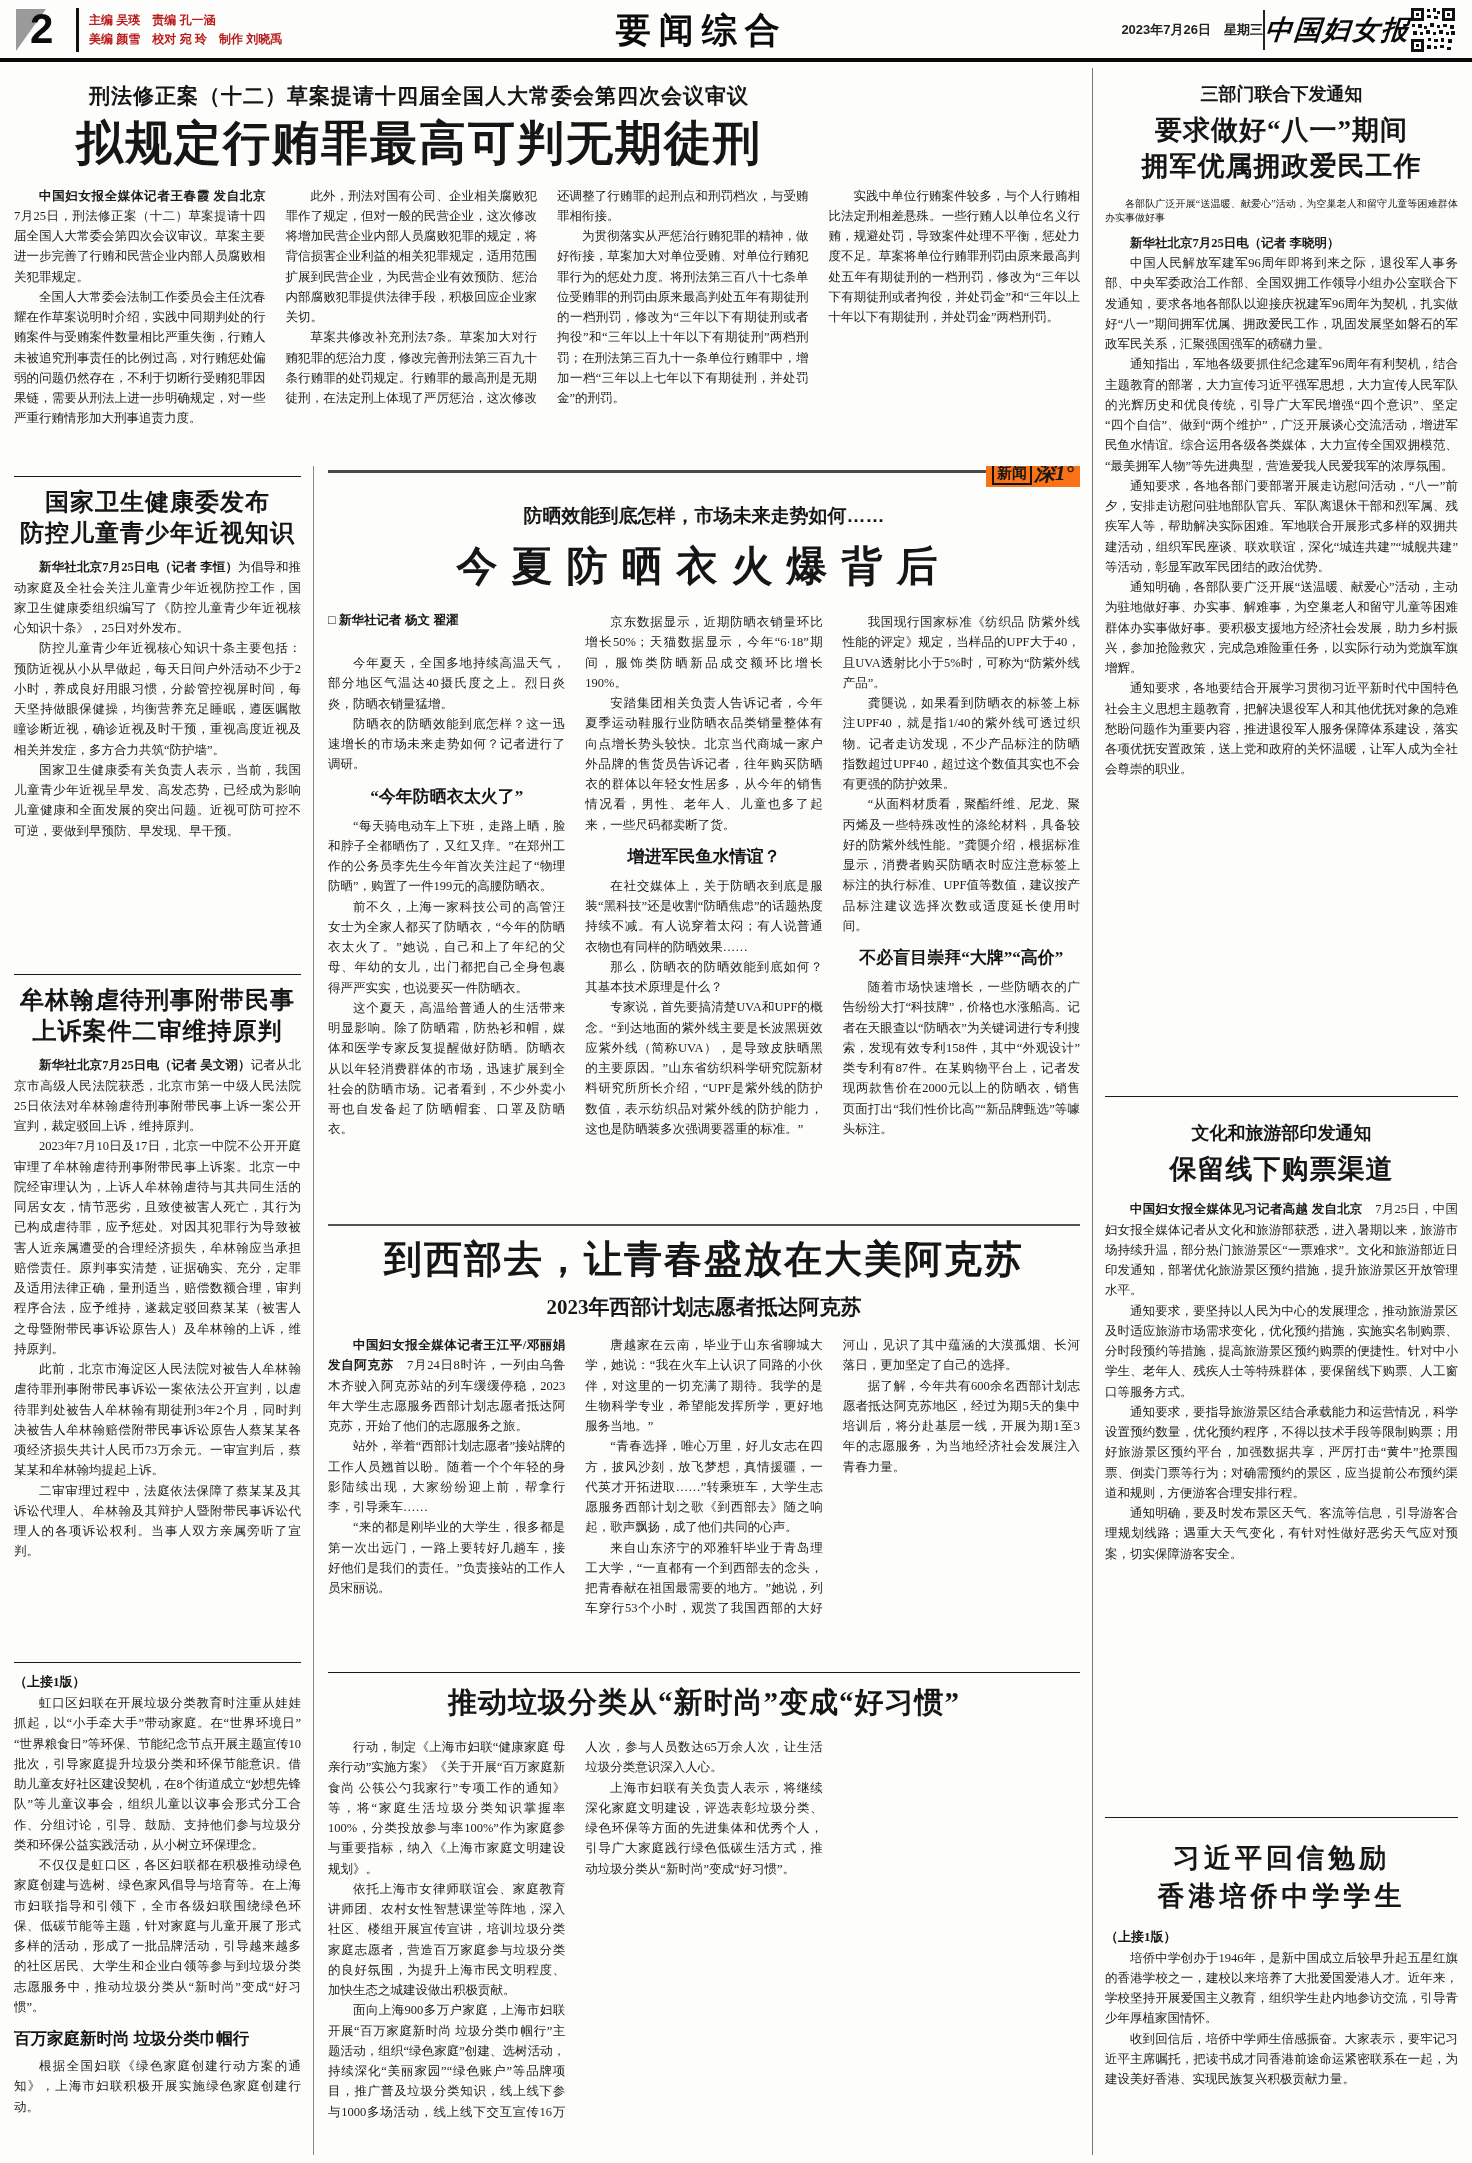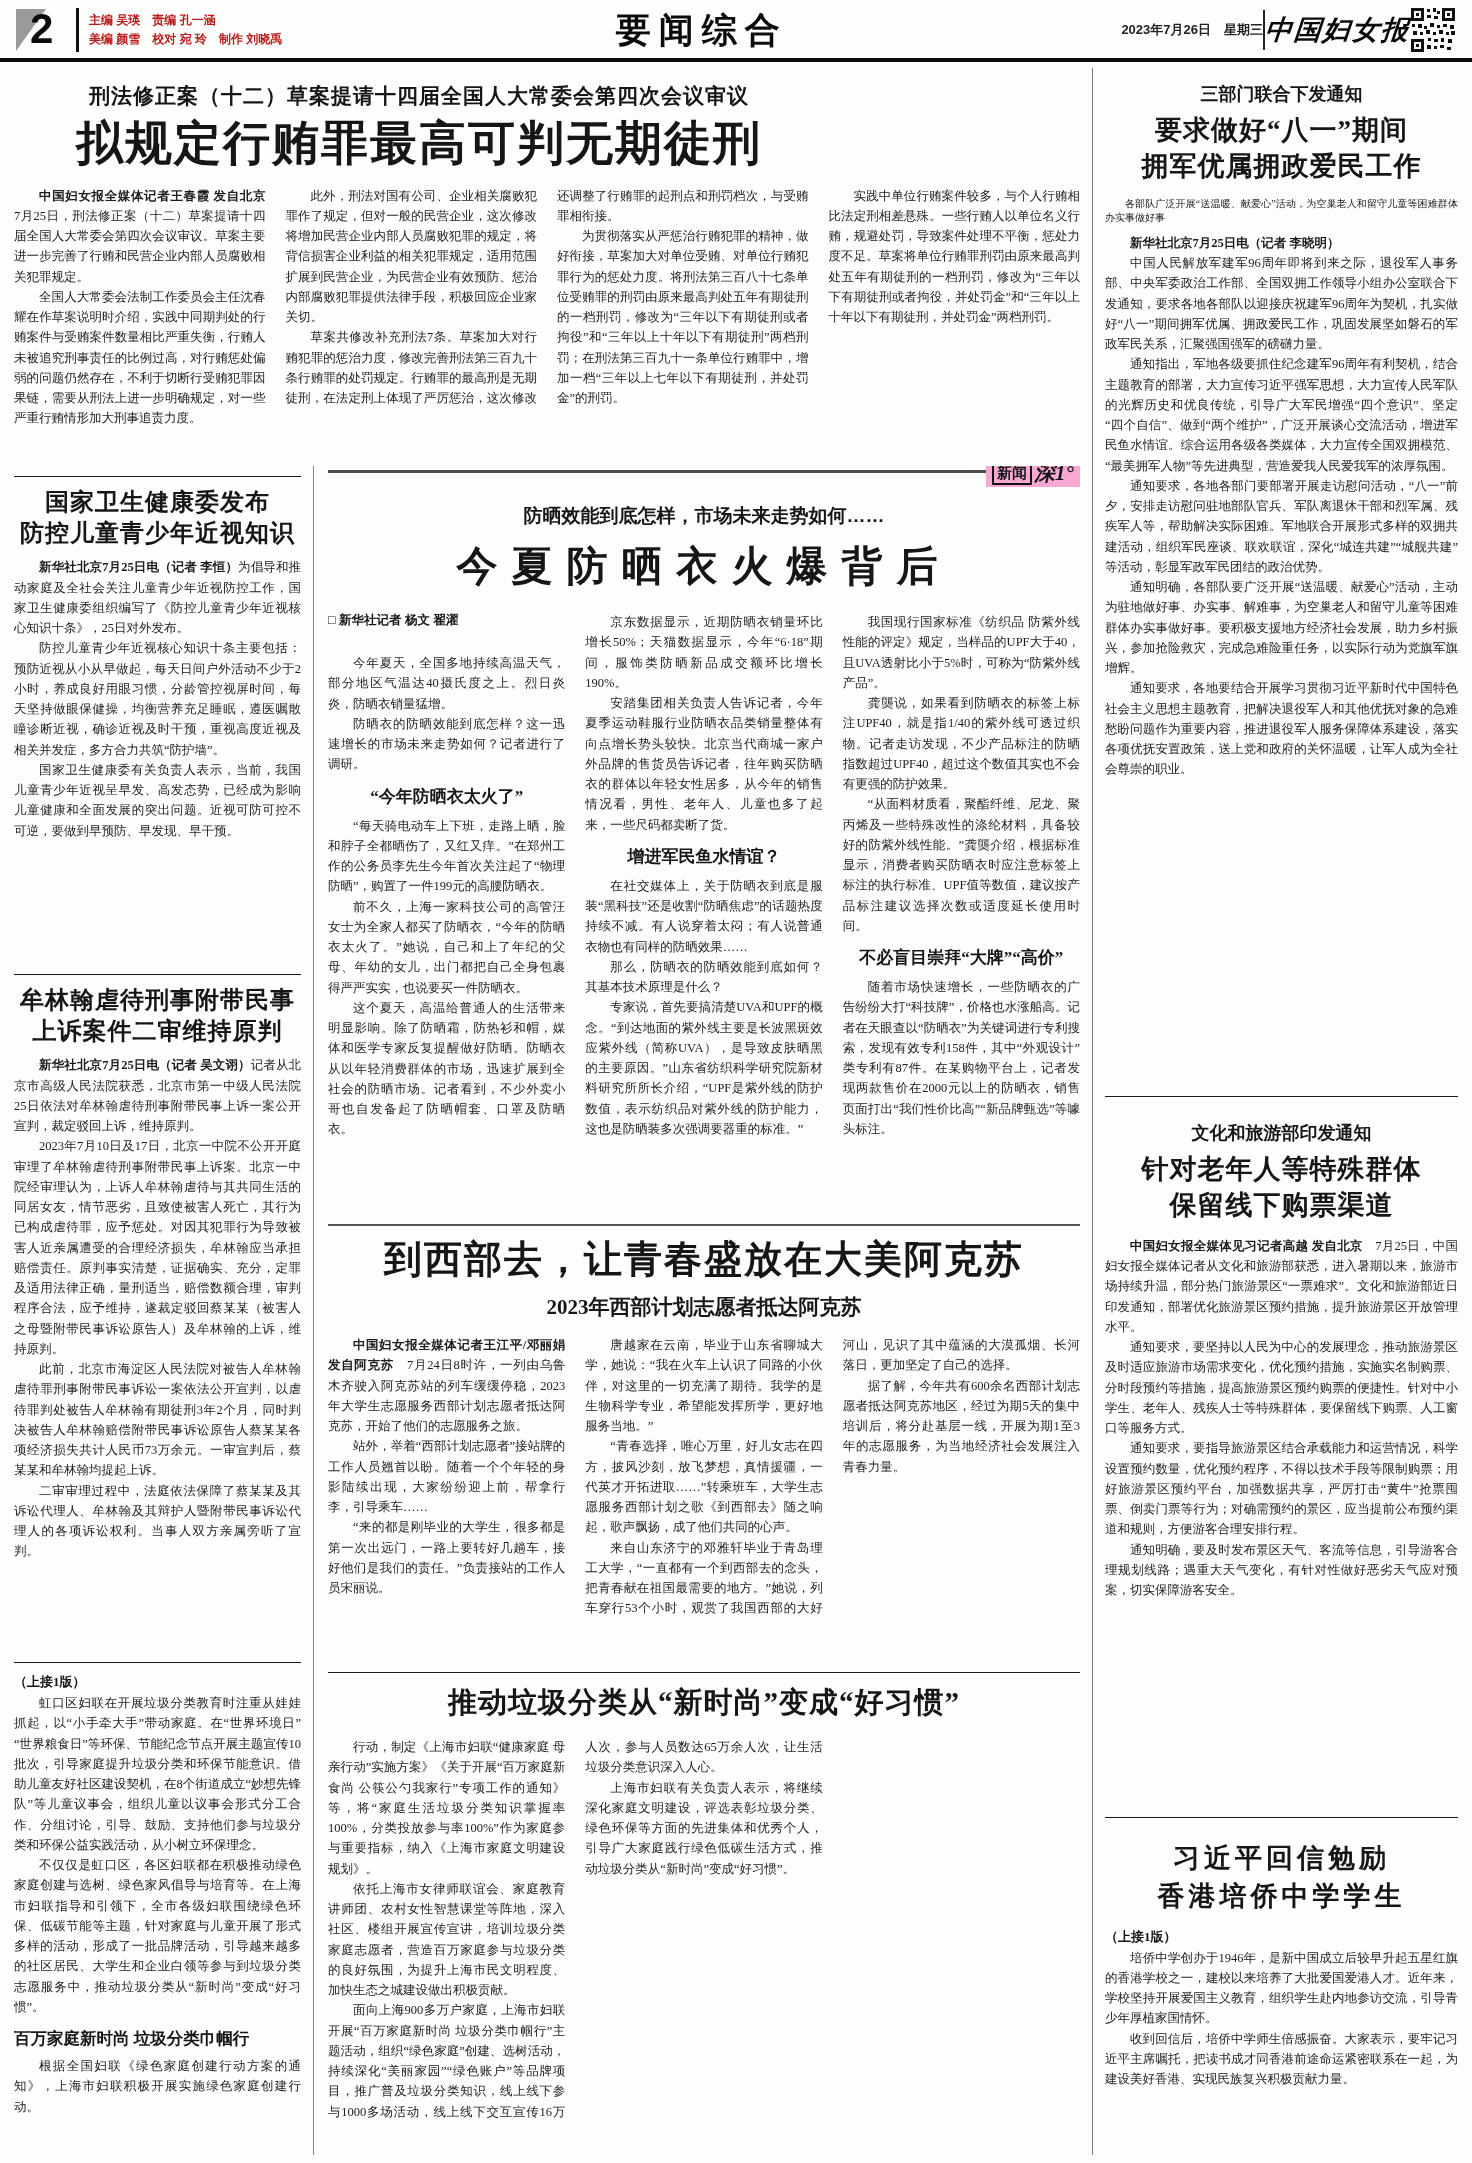--- a/index.html
+++ b/index.html
@@ -77,21 +77,21 @@
   .sec-myopia{ height:498px; overflow:hidden; }
   .sec-mulinhan{ height:688px; overflow:hidden; }
   .sec-cont{ overflow:hidden; height:470px; }
   .cont-label{ font-weight:bold; font-size:13px; margin:4px 0 2px; }
   .cont-sub{ text-align:left; font-size:16.5px; font-weight:900; margin:10px 0 6px; line-height:1.4; }
 
   
   .feature{ height:742px; overflow:hidden; }
   .feature-rule{ border-top:3px solid #4a4a4a; position:relative; margin:4px 0 30px; }
   .badge{
-    position:absolute; right:0; top:-14px; background:#f9a8d4; padding:0 6px;
+    position:absolute; right:0; top:-14px; background:#f97316; padding:0 6px;
     display:flex; align-items:center; gap:2px; white-space:nowrap;
   }
   .badge-box{ border:2px solid #111; font-weight:900; font-size:15px; padding:0 3px; }
   .badge-script{ font-weight:900; font-style:italic; font-size:21px; }
   .feat-kicker{ text-align:center; font-size:19px; font-weight:bold; margin-bottom:10px; }
   .feat-headline{
     text-align:center; font-size:41px; font-weight:900; letter-spacing:14px;
     margin-bottom:18px;
   }
   .feat-byline{ font-size:12.5px; font-weight:bold; margin-bottom:24px; }
@@ -346,21 +346,20 @@
           <p class="para">通知明确，各部队要广泛开展“送温暖、献爱心”活动，主动为驻地做好事、办实事、解难事，为空巢老人和留守儿童等困难群体办实事做好事。要积极支援地方经济社会发展，助力乡村振兴，参加抢险救灾，完成急难险重任务，以实际行动为党旗军旗增辉。</p>
           <p class="para">通知要求，各地要结合开展学习贯彻习近平新时代中国特色社会主义思想主题教育，把解决退役军人和其他优抚对象的急难愁盼问题作为重要内容，推进退役军人服务保障体系建设，落实各项优抚安置政策，送上党和政府的关怀温暖，让军人成为全社会尊崇的职业。</p>
         </div>
     </section>
 
     <div class="hdiv"></div>
 
     <section class="sec-tickets">
       <div class="r-kicker sans">文化和旅游部印发通知</div>
       <h1 class="r-headline">
-        <div>针对老年人等特殊群体</div>
         <div>保留线下购票渠道</div>
       </h1>
       <div>
         <p class="para"><strong>中国妇女报全媒体见习记者高越 发自北京　</strong><span>7月25日，中国妇女报全媒体记者从文化和旅游部获悉，进入暑期以来，旅游市场持续升温，部分热门旅游景区“一票难求”。文化和旅游部近日印发通知，部署优化旅游景区预约措施，提升旅游景区开放管理水平。</span></p>
 
       <p class="para">通知要求，要坚持以人民为中心的发展理念，推动旅游景区及时适应旅游市场需求变化，优化预约措施，实施实名制购票、分时段预约等措施，提高旅游景区预约购票的便捷性。针对中小学生、老年人、残疾人士等特殊群体，要保留线下购票、人工窗口等服务方式。</p>
           <p class="para">通知要求，要指导旅游景区结合承载能力和运营情况，科学设置预约数量，优化预约程序，不得以技术手段等限制购票；用好旅游景区预约平台，加强数据共享，严厉打击“黄牛”抢票囤票、倒卖门票等行为；对确需预约的景区，应当提前公布预约渠道和规则，方便游客合理安排行程。</p>
           <p class="para">通知明确，要及时发布景区天气、客流等信息，引导游客合理规划线路；遇重大天气变化，有针对性做好恶劣天气应对预案，切实保障游客安全。</p>
         </div>
     </section>

